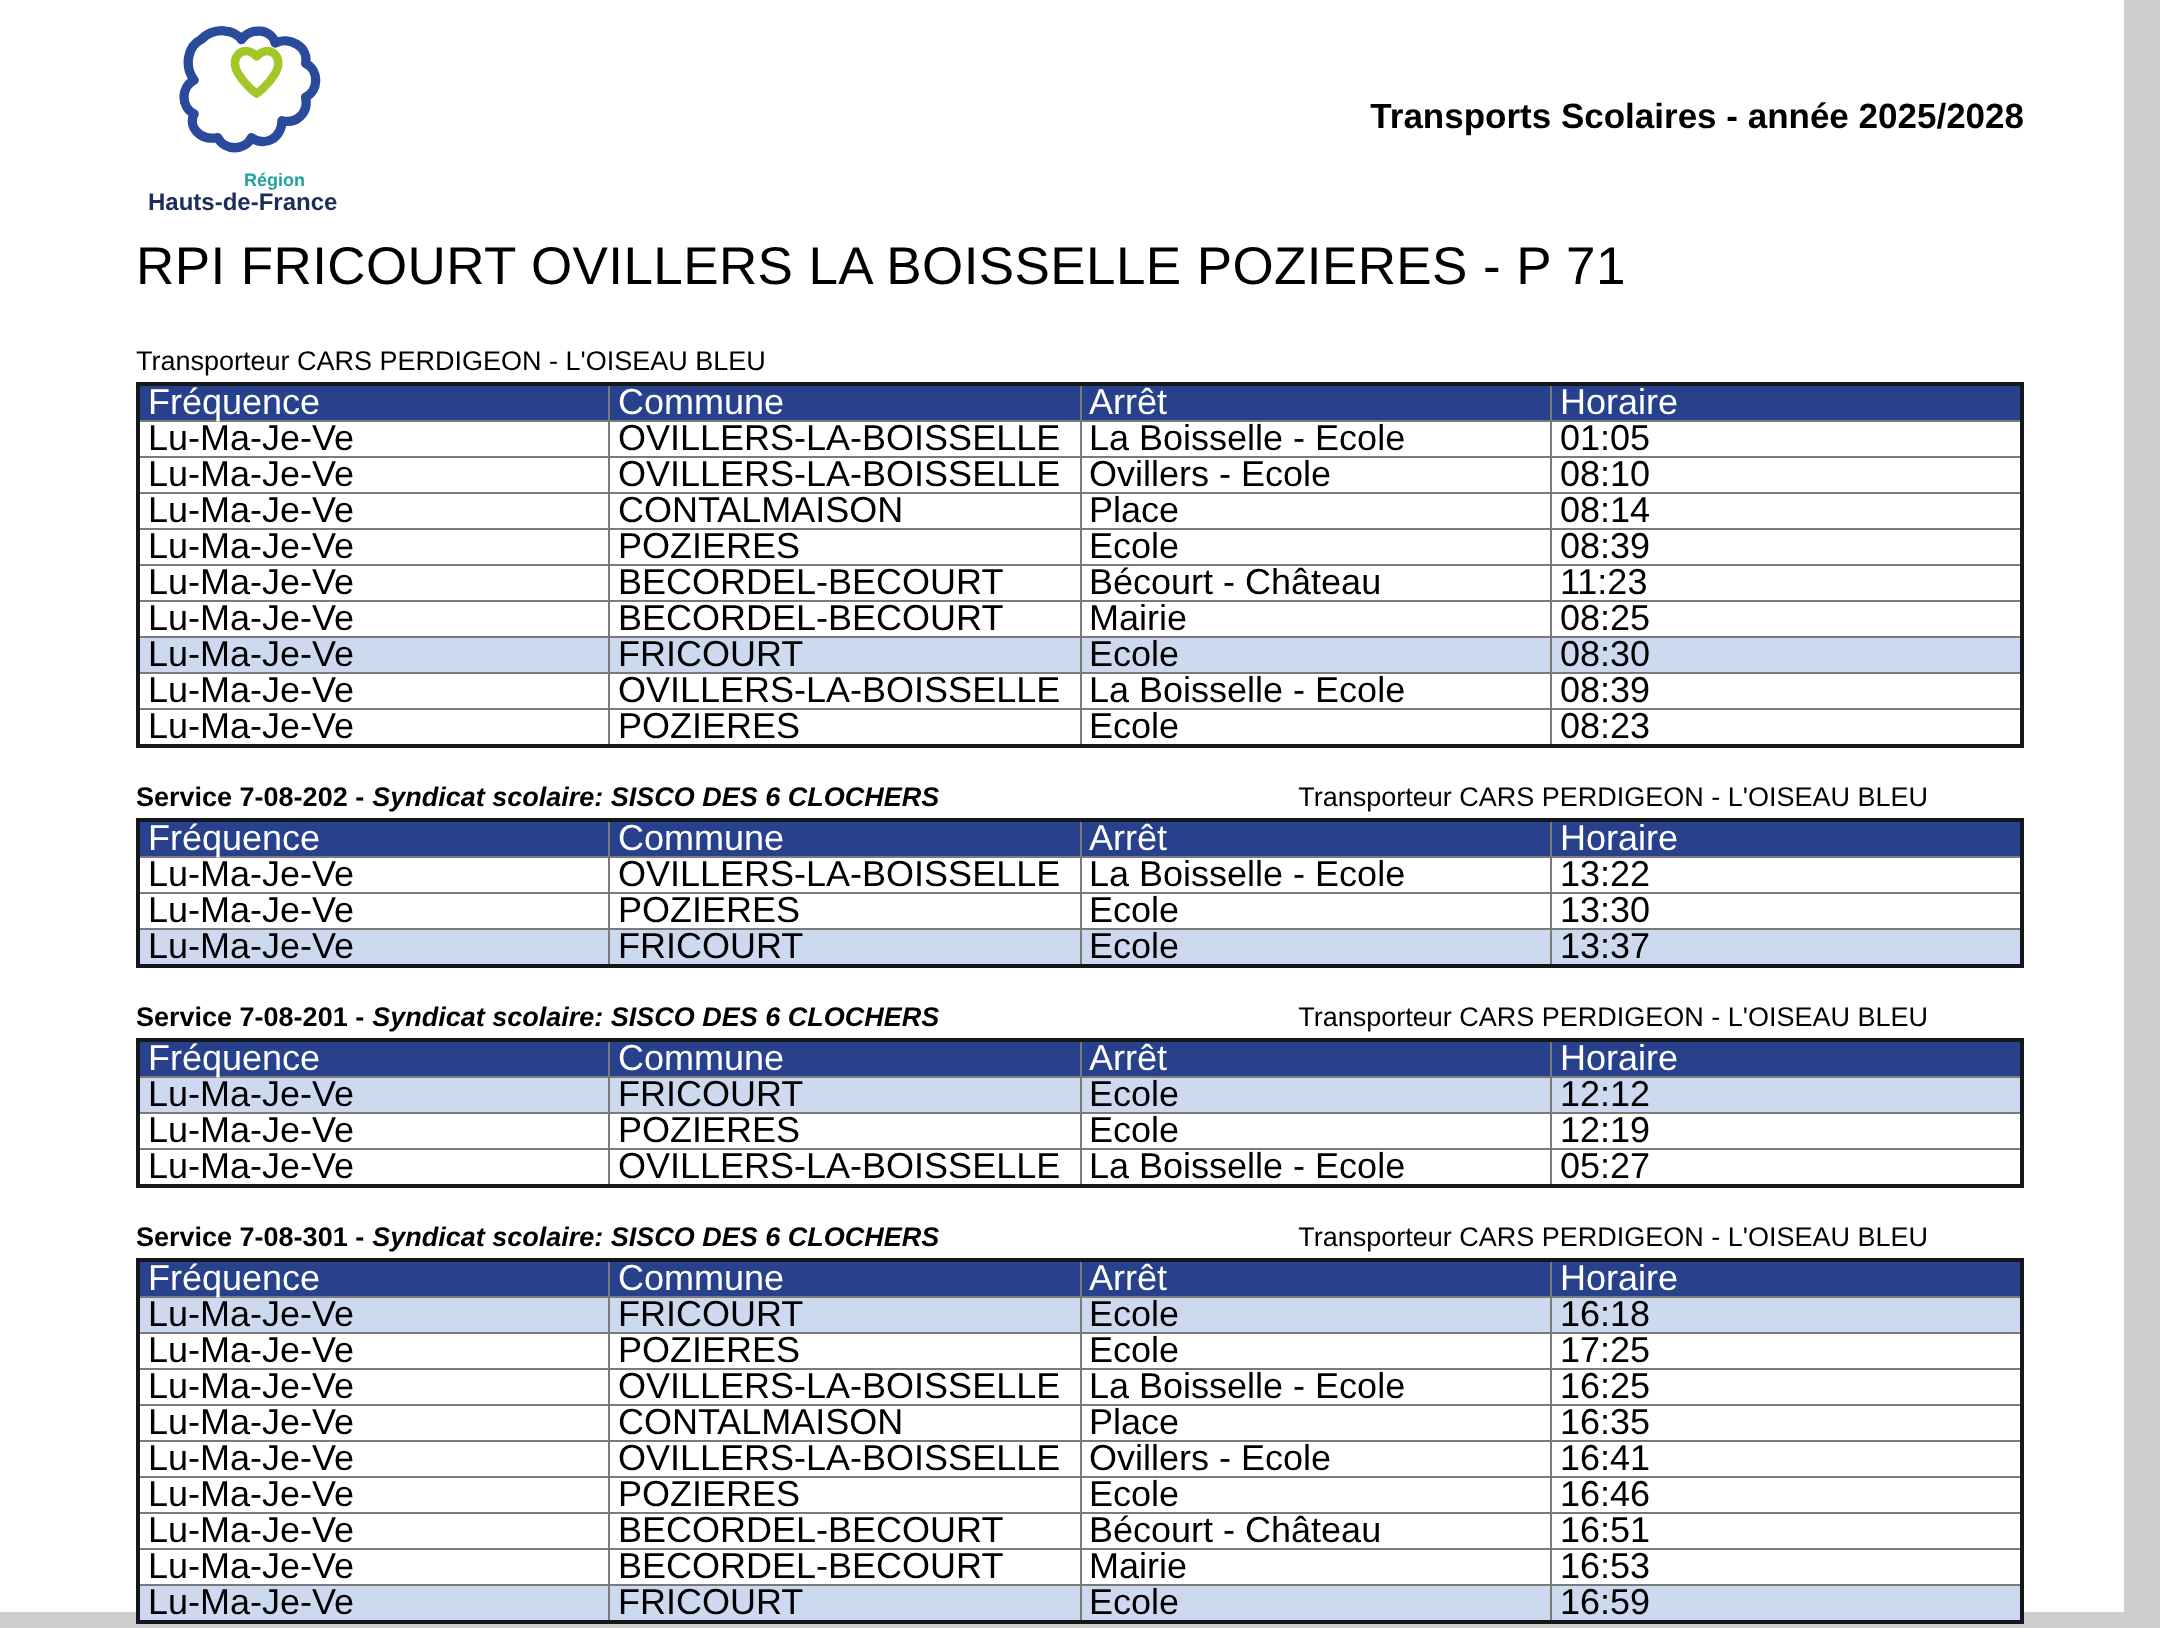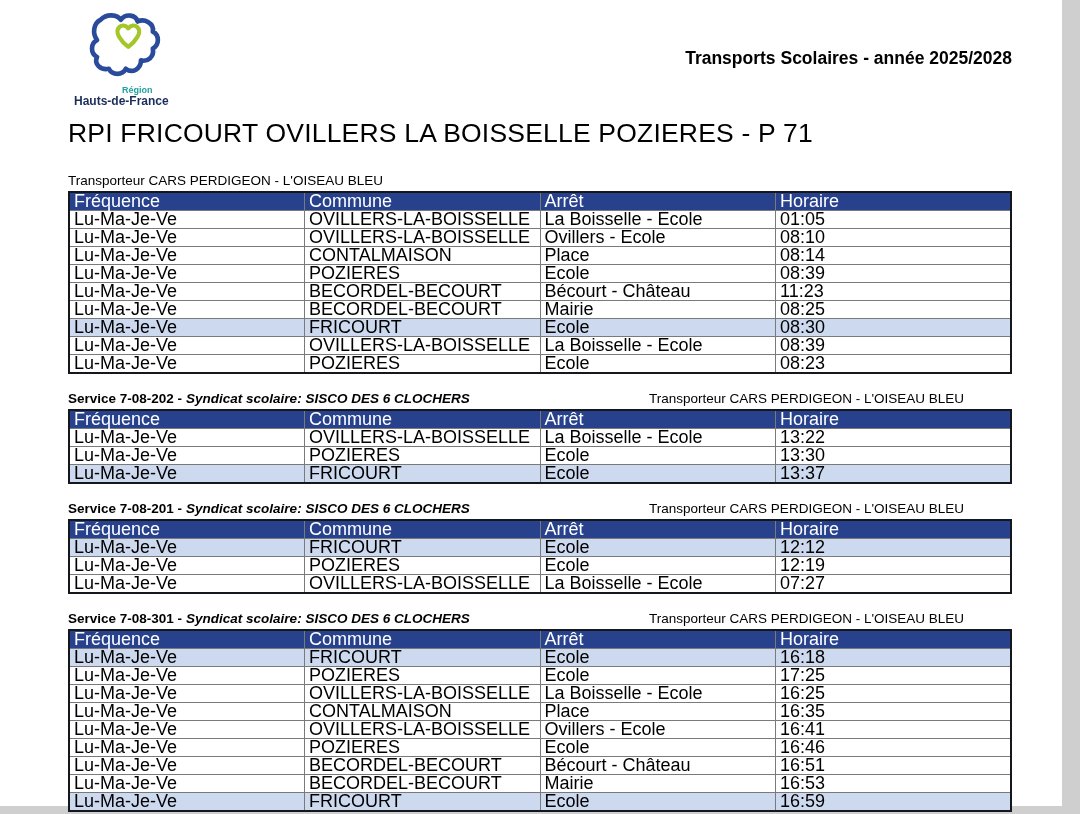--- a/index.html
+++ b/index.html
@@ -288,21 +288,21 @@
             <tr>
               <td>Lu-Ma-Je-Ve</td>
               <td>POZIERES</td>
               <td>Ecole</td>
               <td>12:19</td>
             </tr>
             <tr>
               <td>Lu-Ma-Je-Ve</td>
               <td>OVILLERS-LA-BOISSELLE</td>
               <td>La Boisselle - Ecole</td>
-              <td>07:27</td>
+              <td>05:27</td>
             </tr>
           </tbody>
       </table>
     </section>
 
     <section class="service">
       <div class="service-line">
         <div class="service-label">
           <span class="sv-bold">Service 7-08-301 -</span><span class="sv-italic">Syndicat scolaire: SISCO DES 6 CLOCHERS</span>
         </div>

